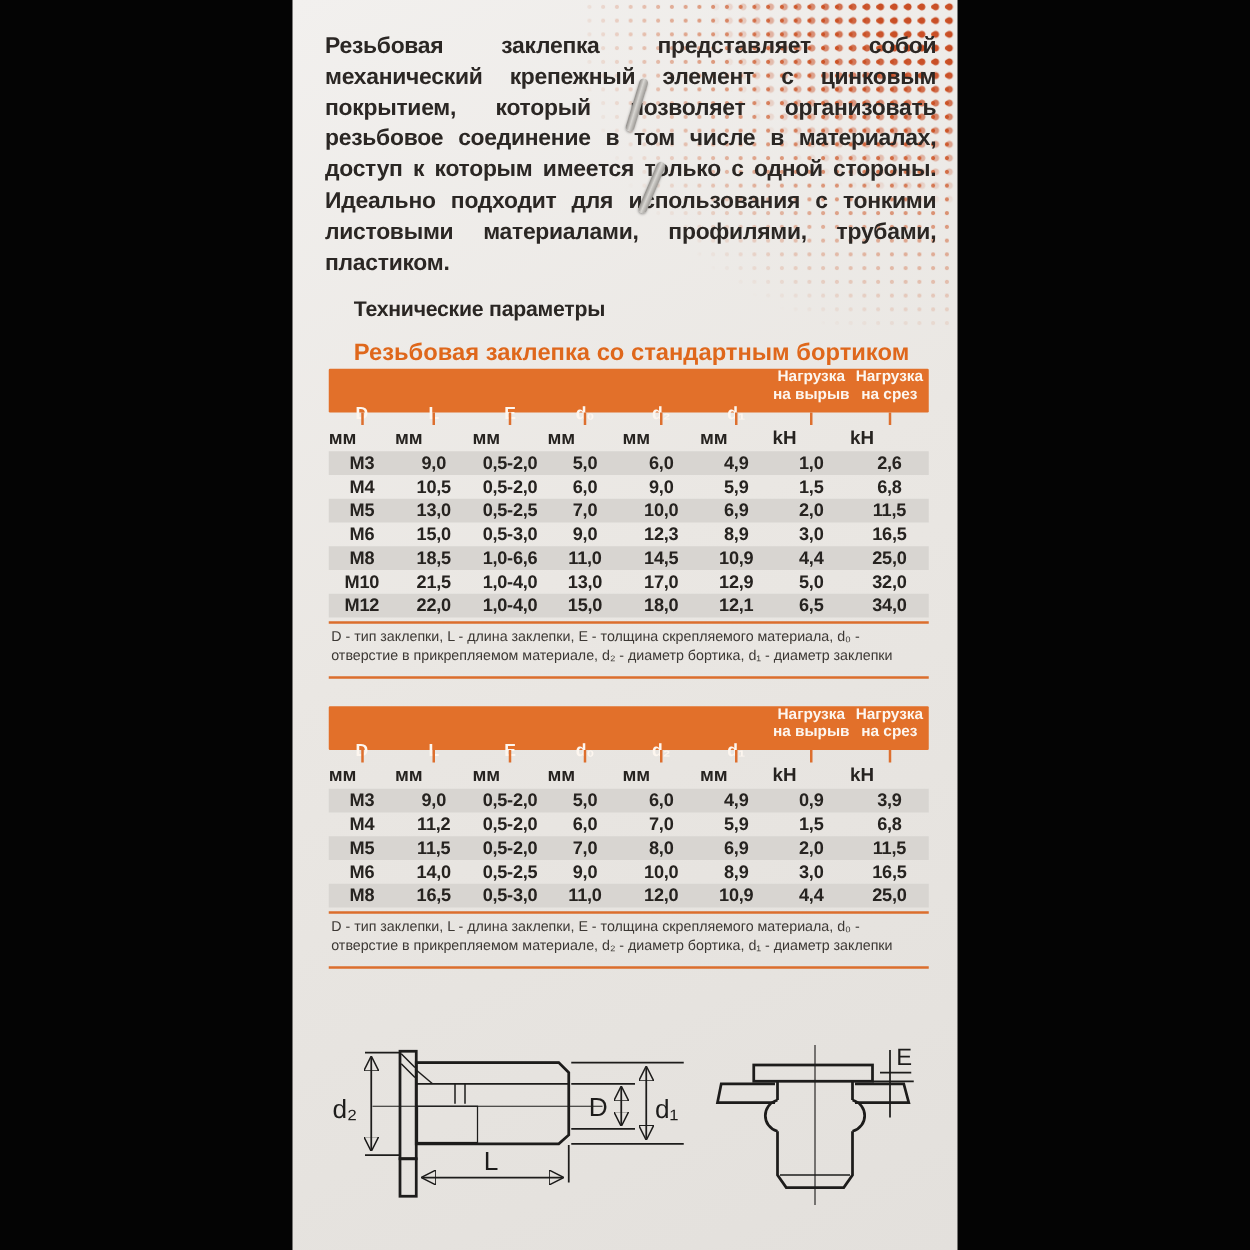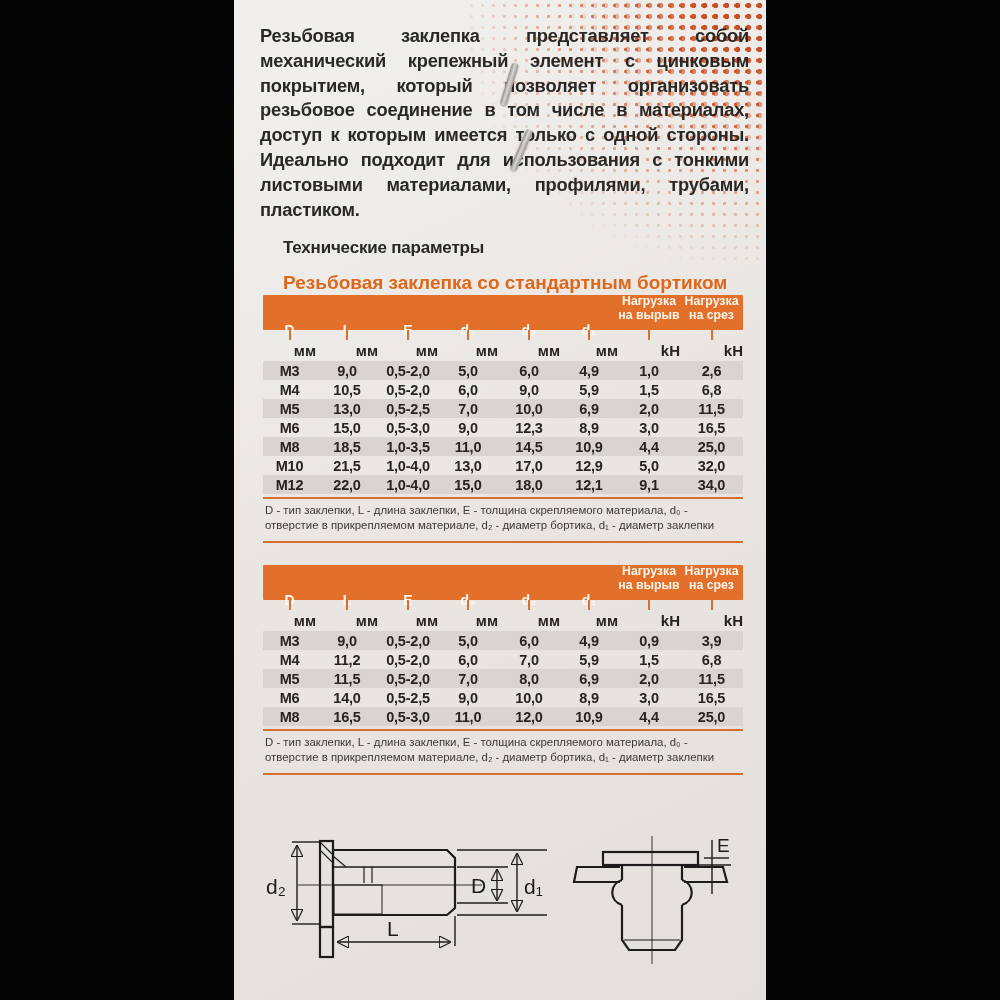--- a/index.html
+++ b/index.html
@@ -61,21 +61,21 @@
     grid-template-columns: 53px 62px 60px 60px 62px 58px 62px 63px;
   }
   .t-head { height:35px; background:#e2702a; border-radius:1px; }
   .h-cell { display:flex; align-items:flex-end; justify-content:center; text-align:center;
             padding-bottom:4px; color:#fdf6ef; font-weight:bold; font-size:14px; }
   .h-cell.long { font-size:12.3px; line-height:1.1; padding-bottom:20px; }
   .t-ticks { height:10px; }
   .tick-cell { display:flex; justify-content:center; }
   .tick { width:2px; height:10px; background:#dd6f2e; }
   .t-units { height:21px; align-items:center; }
-  .u-cell { text-align:right; font-weight:bold; font-size:15px; color:#262320; }
+  .u-cell { text-align:left; font-weight:bold; font-size:15px; color:#262320; }
   .t-row { height:19px; align-items:center; }
   .t-row.striped { background:#d8d5d1; }
   .d-cell { text-align:center; font-weight:bold; font-size:14.5px; color:#262320; letter-spacing:-0.2px; }
 
   .rule { height:2px; background:#db6e2d; margin-top:3px; }
   .footnote { margin:0; padding:4px 2px 5px; font-size:11.4px; line-height:1.32; color:#3c3834; font-weight:normal; }
 
   .diag { position:absolute; z-index:1; }
   .diag-left  { left:16px;  top:820px; width:320px; height:172px; }
   .diag-right { left:331px; top:822px; width:190px; height:150px; }
@@ -187,21 +187,21 @@
             <div class="d-cell">0,5-3,0</div>
             <div class="d-cell">9,0</div>
             <div class="d-cell">12,3</div>
             <div class="d-cell">8,9</div>
             <div class="d-cell">3,0</div>
             <div class="d-cell">16,5</div>
           </div>
           <div class="t-row striped">
             <div class="d-cell">M8</div>
             <div class="d-cell">18,5</div>
-            <div class="d-cell">1,0-3,5</div>
+            <div class="d-cell">1,0-6,6</div>
             <div class="d-cell">11,0</div>
             <div class="d-cell">14,5</div>
             <div class="d-cell">10,9</div>
             <div class="d-cell">4,4</div>
             <div class="d-cell">25,0</div>
           </div>
           <div class="t-row">
             <div class="d-cell">M10</div>
             <div class="d-cell">21,5</div>
             <div class="d-cell">1,0-4,0</div>
@@ -211,21 +211,21 @@
             <div class="d-cell">5,0</div>
             <div class="d-cell">32,0</div>
           </div>
           <div class="t-row striped">
             <div class="d-cell">M12</div>
             <div class="d-cell">22,0</div>
             <div class="d-cell">1,0-4,0</div>
             <div class="d-cell">15,0</div>
             <div class="d-cell">18,0</div>
             <div class="d-cell">12,1</div>
-            <div class="d-cell">9,1</div>
+            <div class="d-cell">6,5</div>
             <div class="d-cell">34,0</div>
           </div>
         </div>
       <div class="rule"></div>
       <p class="footnote">D - тип заклепки, L - длина заклепки, E - толщина скрепляемого материала, d₀ - отверстие в прикрепляемом материале, d₂ - диаметр бортика, d₁ - диаметр заклепки</p>
       <div class="rule"></div>
     </section>
 
     <section class="tsec tsec2">
       <div class="ptable">

